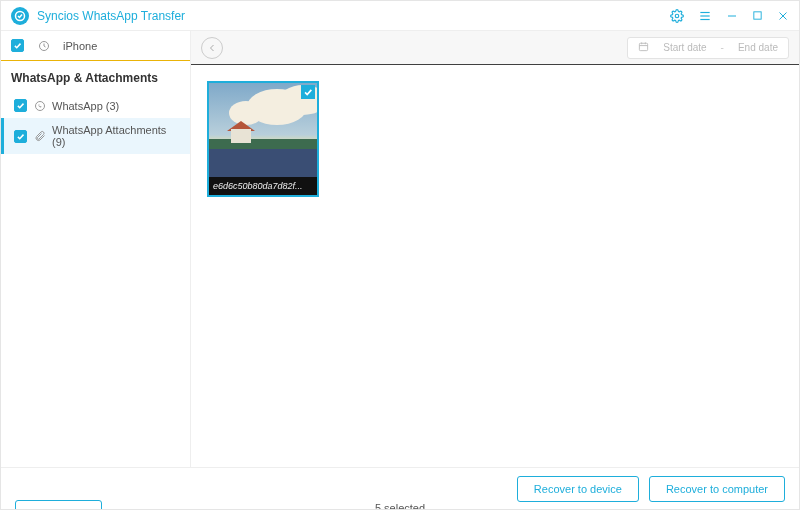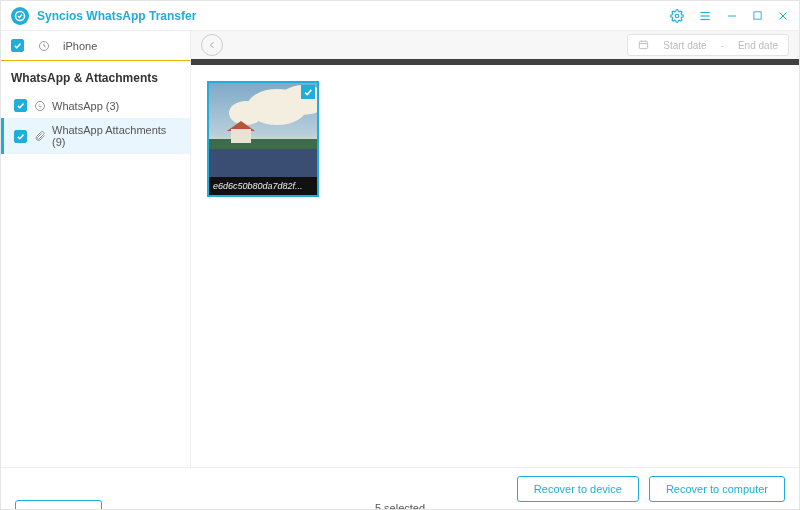--- a/index.html
+++ b/index.html
@@ -2,41 +2,41 @@
 <html><head>
 <meta charset="utf-8">
 <style>
 * { margin: 0; padding: 0; box-sizing: border-box; font-family: -apple-system, "Segoe UI", Arial, sans-serif; }
 body { width: 800px; height: 510px; background: #fff; display: flex; flex-direction: column; border: 1px solid #e5e5e5; }
 
 
 .titlebar { height: 30px; display: flex; align-items: center; padding: 0 10px; border-bottom: 1px solid #eee; }
 .logo { width: 18px; height: 18px; border-radius: 50%; background: #1EAEDB; display: flex; align-items: center; justify-content: center; margin-right: 8px; }
 .logo svg { width: 12px; height: 12px; }
-.app-title { font-size: 12px; font-weight: 700; color: #1EAEDB; }
+.app-title { font-size: 12px; font-weight: 400; color: #1EAEDB; }
 .titlebar-right { margin-left: auto; display: flex; gap: 14px; align-items: center; }
 .tb-icon { cursor: pointer; color: #1EAEDB; display: flex; }
 
 
 .main { flex: 1; display: flex; min-height: 0; }
 
 
 .sidebar { width: 190px; border-right: 1px solid #eee; display: flex; flex-direction: column; font-size: 11px; }
 .device-row { display: flex; align-items: center; gap: 13px; padding: 8px 10px; border-bottom: 1px solid #eab308; }
 .cb { width: 13px; height: 13px; border: 1.5px solid #1EAEDB; border-radius: 2px; display: flex; align-items: center; justify-content: center; background: #1EAEDB; flex-shrink: 0; cursor: pointer; }
 .cb svg { width: 9px; height: 9px; }
 .device-name { color: #555; }
 .section-title { font-weight: 600; font-size: 12px; padding: 10px 10px 8px; color: #333; }
 .item-row { display: flex; align-items: center; gap: 6px; padding: 6px 10px; color: #555; cursor: pointer; border-left: 3px solid transparent; }
 .item-row.active { background: #eaf6fd; border-left-color: #1EAEDB; }
 .mini-icon { width: 13px; height: 13px; flex-shrink: 0; display: flex; align-items: center; justify-content: center; }
 
 
 .content { flex: 1; display: flex; flex-direction: column; }
-.toolbar { height: 34px; background: #f7f7f7; border-bottom: 6px solid #404040; display: flex; align-items: center; padding: 0 10px; gap: 10px; }
+.toolbar { height: 34px; background: #f7f7f7; border-bottom: 1px solid #404040; display: flex; align-items: center; padding: 0 10px; gap: 10px; }
 .back-circle { width: 22px; height: 22px; border: 1px solid #ccc; border-radius: 50%; display: flex; align-items: center; justify-content: center; color: #aaa; cursor: pointer; }
 .date-picker { margin-left: auto; display: flex; align-items: center; border: 1px solid #e3e3e3; border-radius: 3px; height: 22px; padding: 0 10px; font-size: 10px; color: #bbb; gap: 14px; background: #fff; }
 .date-picker .sep { color: #ccc; }
 
 .thumbs { flex: 1; padding: 16px; }
 .thumb { width: 112px; border: 2px solid #1EAEDB; position: relative; cursor: pointer; }
 .thumb-img { height: 94px; position: relative; overflow: hidden; }
 .sky { position: absolute; inset: 0; background: linear-gradient(#7fa9c9 0%, #b8cfdb 55%, #cdd9c5 60%, #3d6b4f 60%, #3d6b4f 70%, #3a4e74 70%, #3a4e74 100%); }
 .cloud { position: absolute; background: #f4eee0; border-radius: 50%; }
 .c1 { width: 60px; height: 36px; top: 6px; left: 38px; }

